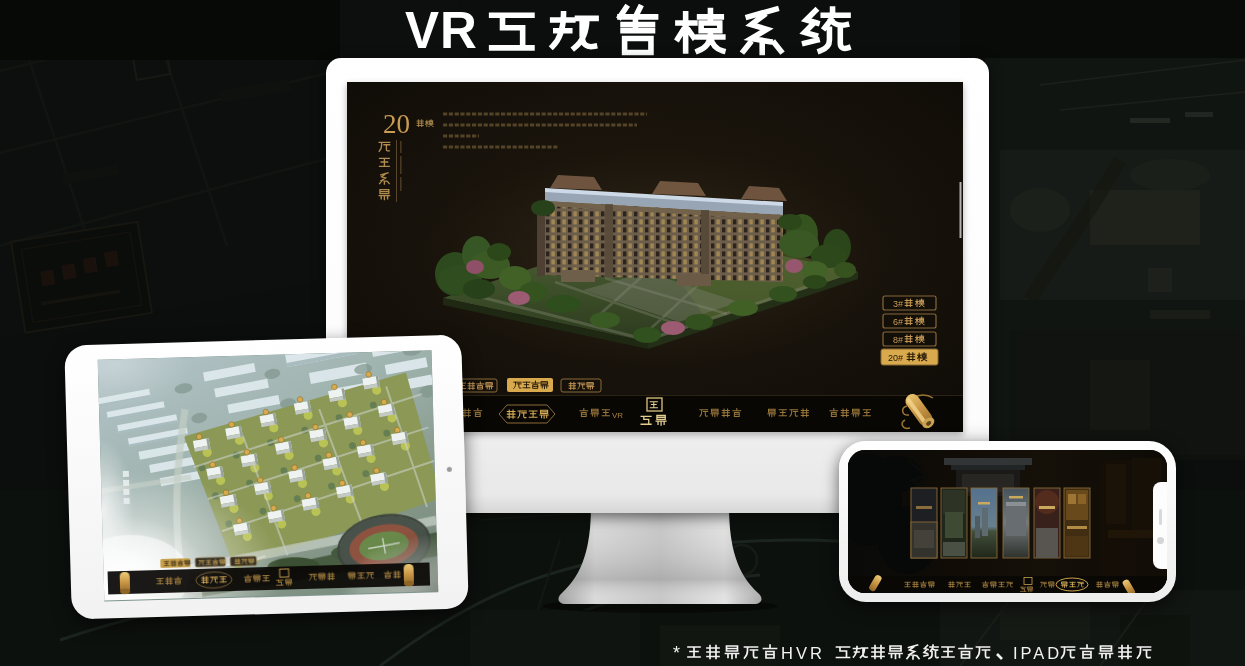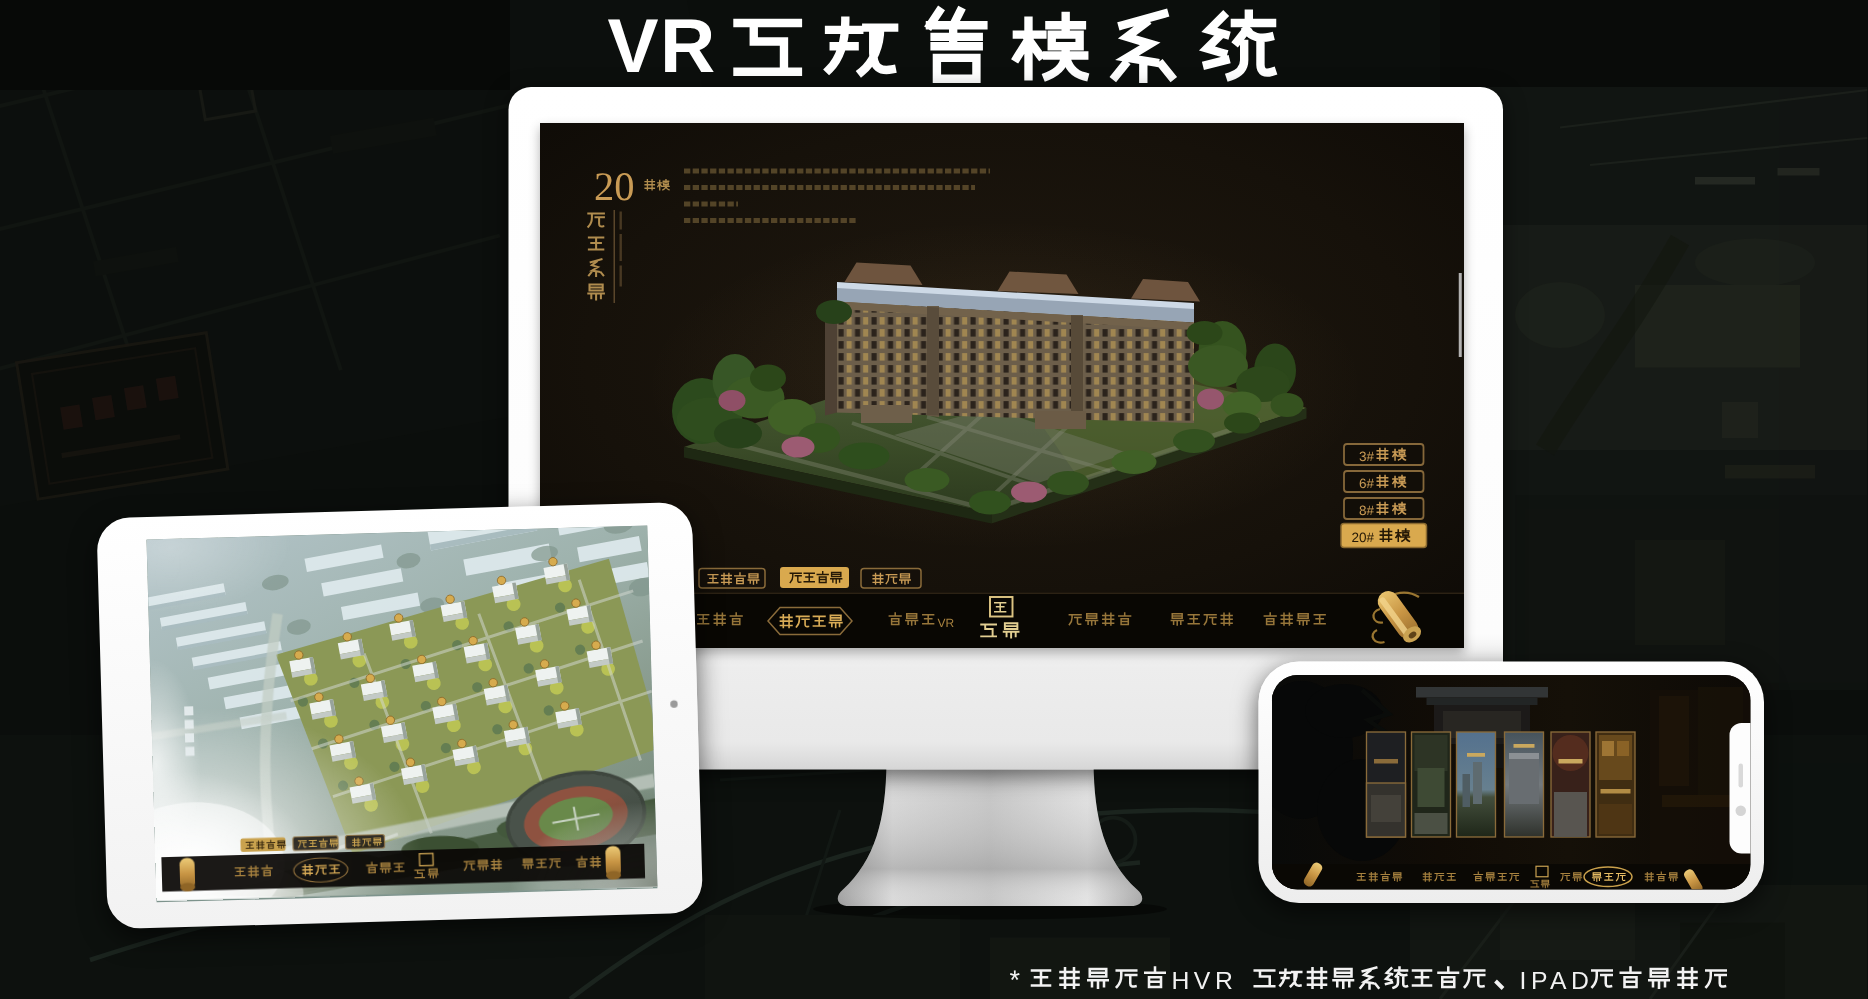--- a/index.html
+++ b/index.html
@@ -133,21 +133,21 @@
       <stop offset="0" stop-color="#ffffff" stop-opacity="0"></stop>
       <stop offset="0.75" stop-color="#8f8f8f" stop-opacity="0.45"></stop>
       <stop offset="1" stop-color="#ffffff" stop-opacity="0"></stop>
     </linearGradient>
   </defs>
   <ellipse cx="140" cy="101" rx="118" ry="7" fill="#000" opacity="0.45"></ellipse>
   <path d="M71,0 L209,0 C209,40 216,68 238,88 C244,93 242,99 234,99 L46,99 C38,99 36,93 42,88 C64,68 71,40 71,0 Z" fill="url(#standg)"></path>
   <path d="M71,0 L209,0 C209,40 216,68 238,88 C244,93 242,99 234,99 L46,99 C38,99 36,93 42,88 C64,68 71,40 71,0 Z" fill="url(#standv)"></path>
 </svg>
 
-<div class="abs" style="left:339px;top:58px;width:663px;height:455px;border-radius:15px;
+<div class="abs" style="left:326px;top:58px;width:663px;height:455px;border-radius:15px;
      background:linear-gradient(180deg,#ffffff 0%,#fcfcfc 80%,#ededed 85%,#e9e9e9 96%,#d6d6d6 100%);
      box-shadow:0 4px 14px rgba(0,0,0,0.55);">
   <div class="abs" style="left:21px;top:24px;width:616px;height:350px;background:#14100b;box-shadow:0 3px 7px rgba(0,0,0,0.3);" id="mon-screen">
     <svg width="616" height="350" viewBox="0 0 616 350">
       <defs>
         <radialGradient id="scrbg" cx="0.5" cy="0.45" r="0.75">
           <stop offset="0" stop-color="#1f180f"></stop>
             <stop offset="0.6" stop-color="#16110a"></stop>
             <stop offset="1" stop-color="#0d0a06"></stop>
         </radialGradient>

